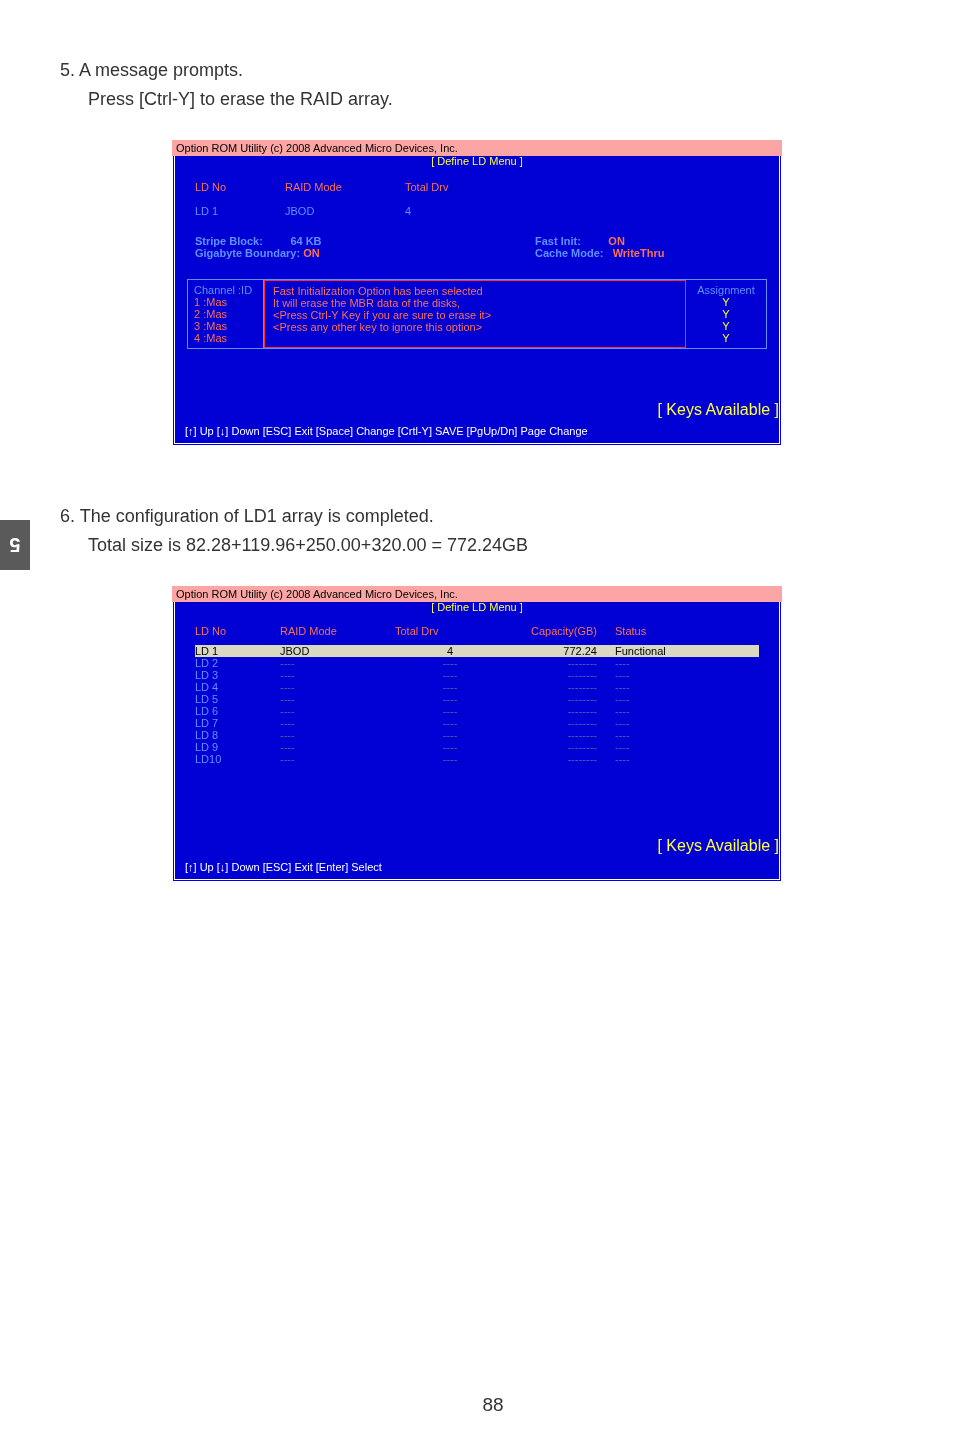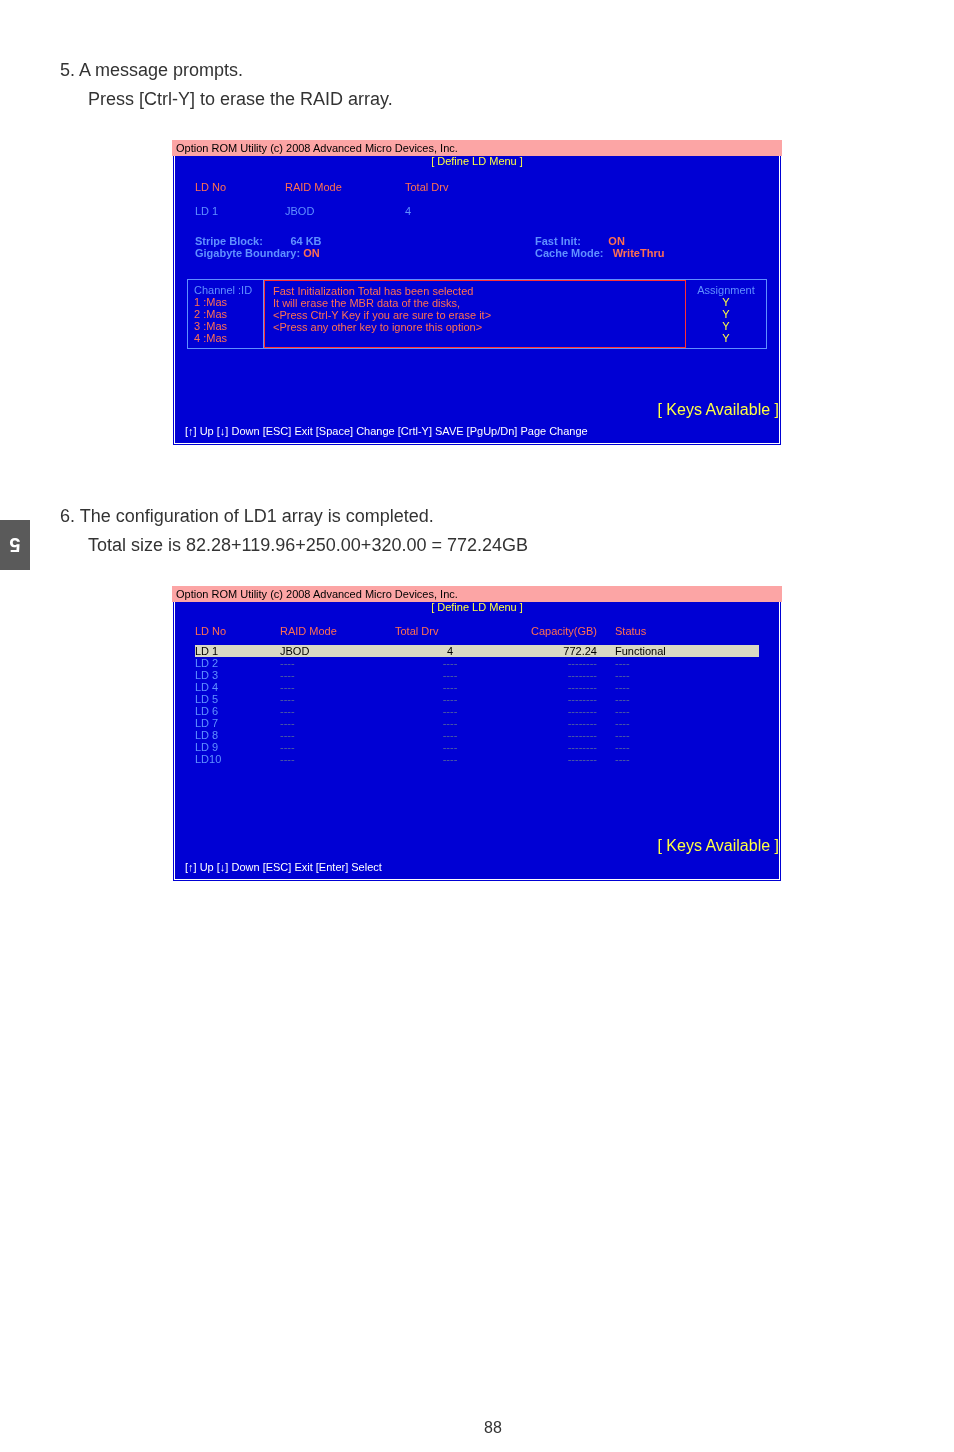--- a/index.html
+++ b/index.html
@@ -153,24 +153,24 @@
   .t2row span { display:inline-block; }
   .t2row .c1 { width:85px; }
   .t2row .c2 { width:115px; }
   .t2row .c3 { width:110px; text-align:center; }
   .t2row .c4 { width:110px; text-align:right; padding-right:18px;}
   .t2row .c5 { width:90px; }
   .dash { color: #5060a0; }
 
   .page-num {
     position: absolute;
-    bottom: 15px;
+    bottom: 36px;
     left: 0; right: 0;
     text-align: center;
-    font-size: 16px;
+    font-size: 19px;
     color: #333;
     margin-left: 32px;
   }
 </style>
 </head>
 <body>
 
 <div class="side-tab">5</div>
 
 <div class="content">
@@ -206,21 +206,21 @@
 
     <div class="channel-box">
       <div class="channel-col1">
         <div class="chid">Channel  :ID</div>
         <div class="mas">1 :Mas</div>
         <div class="mas">2 :Mas</div>
         <div class="mas">3 :Mas</div>
         <div class="mas">4 :Mas</div>
       </div>
       <div class="dialog-box">
-        <div>Fast Initialization Total has been selected</div>
+        <div>Fast Initialization Option has been selected</div>
         <div>It will erase the MBR data of the disks,</div>
         <div>&lt;Press Ctrl-Y Key if you are sure to erase it&gt;</div>
         <div>&lt;Press any other key to ignore this option&gt;</div>
       </div>
       <div class="assign-col">
         <div class="hdr">Assignment</div>
         <div class="y">Y</div>
         <div class="y">Y</div>
         <div class="y">Y</div>
         <div class="y">Y</div>

